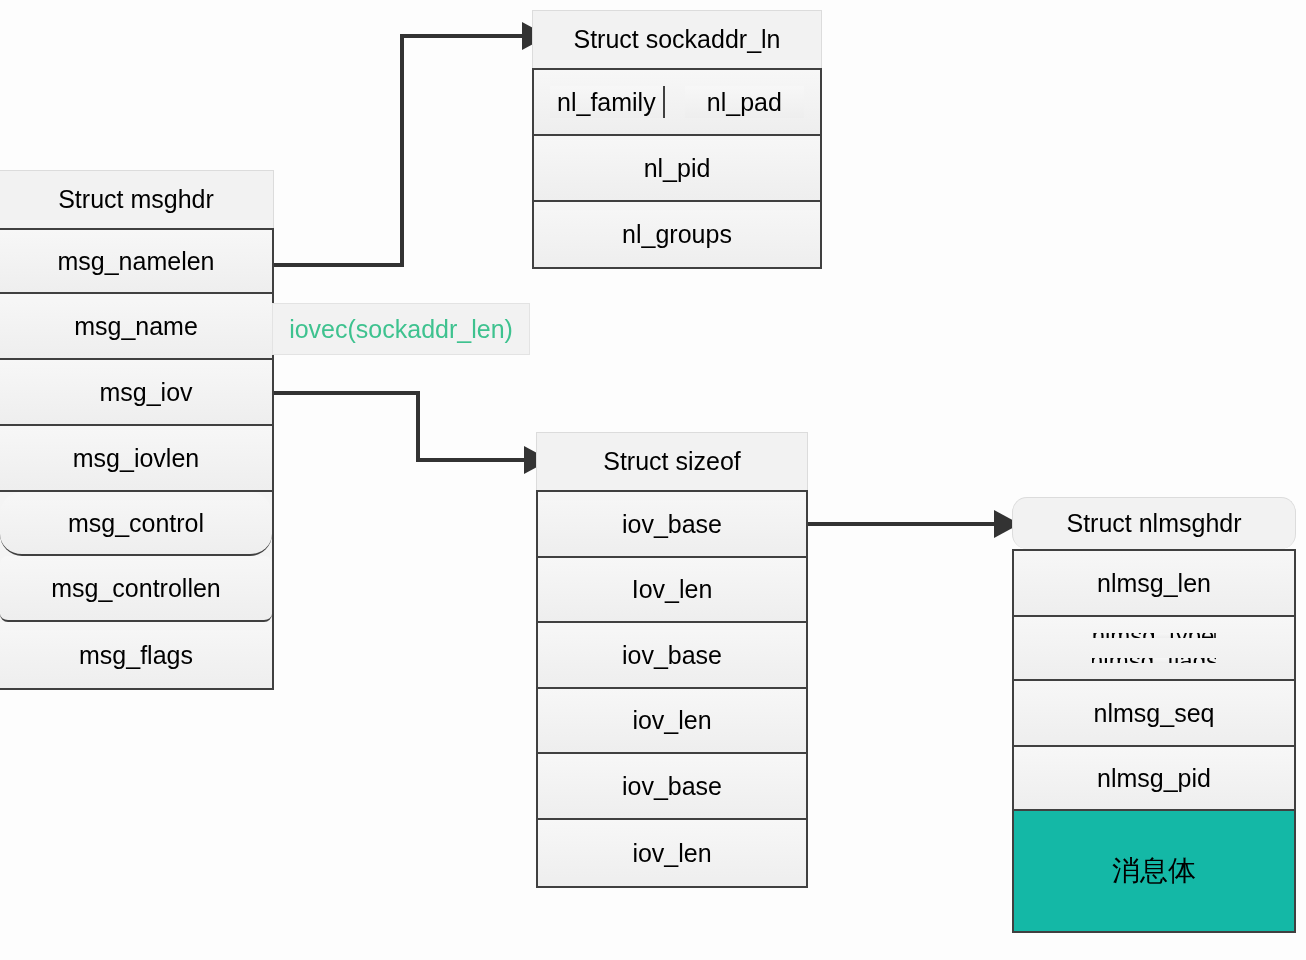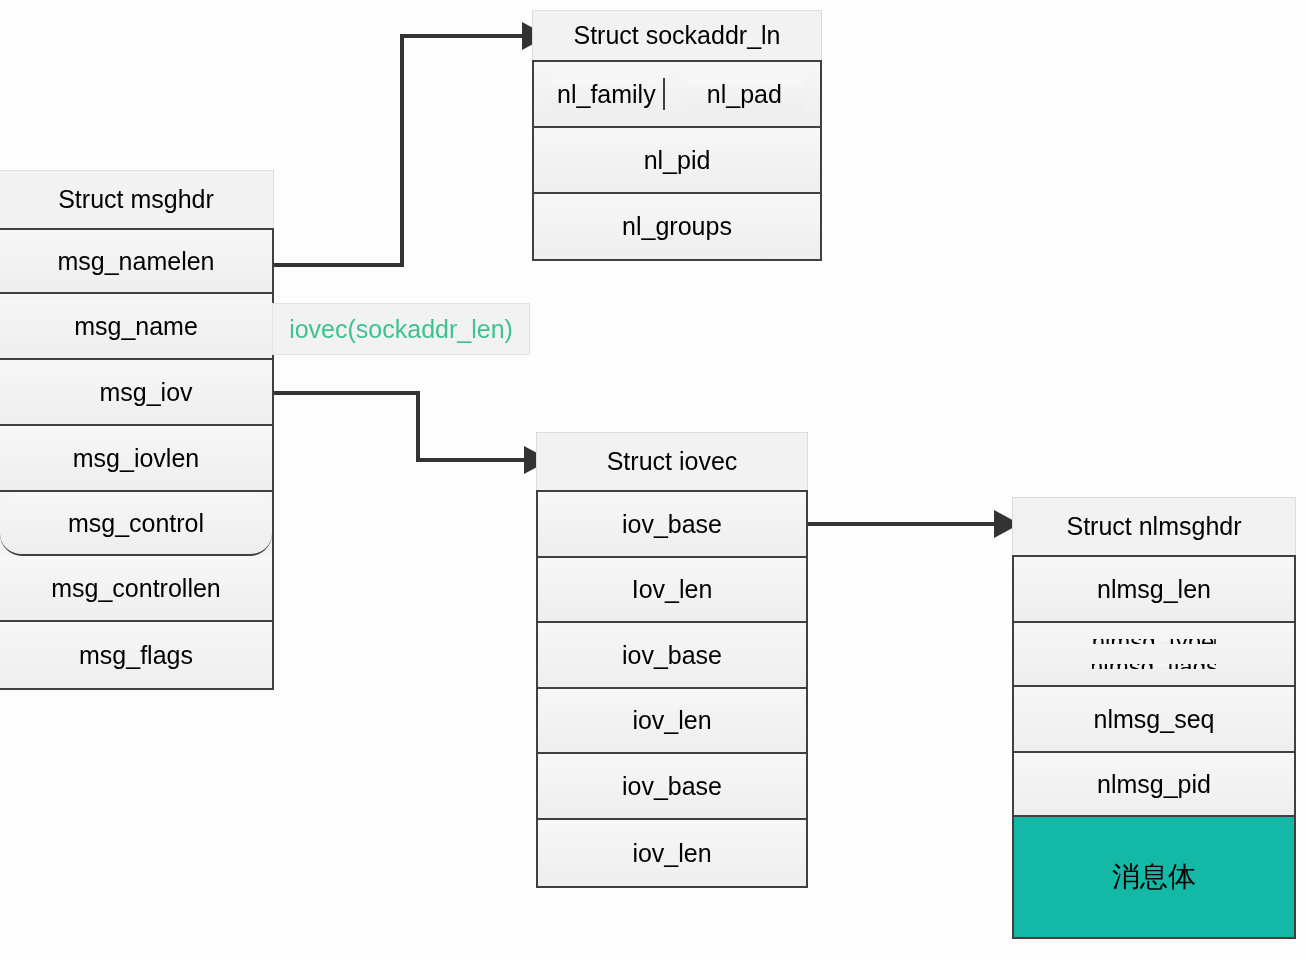--- a/index.html
+++ b/index.html
@@ -131,53 +131,53 @@
   </svg>
 
   <div class="struct" style="left:-2px; top:170px; width:276px;">
     <div class="struct-title" style="height:58px;">Struct msghdr</div>
     <div class="struct-body">
       <div class="row" style="height:64px;">msg_namelen</div>
       <div class="row" style="height:66px;">msg_name</div>
       <div class="row" style="height:66px;padding-left:20px;">msg_iov</div>
       <div class="row" style="height:66px;">msg_iovlen</div>
       <div class="row" style="height:64px;border-radius:22px;">msg_control</div>
-      <div class="row" style="height:66px;">msg_controllen</div>
+      <div class="row" style="height:66px;border-radius:8px;">msg_controllen</div>
       <div class="row" style="height:66px;">msg_flags</div>
     </div>
   </div>
 
   <div class="note" style="left:272px; top:303px; width:258px; height:52px;">iovec(sockaddr_len)</div>
 
   <div class="struct" style="left:532px; top:10px; width:290px;">
-    <div class="struct-title" style="height:50px;">Struct sockaddr_ln</div>
+    <div class="struct-title" style="height:58px;">Struct sockaddr_ln</div>
     <div class="struct-body">
       <div class="row split" style="height:66px;">
         <div class="half left" style="width:49%;">nl_family</div>
         <div class="half" style="width:51%;">nl_pad</div>
       </div>
       <div class="row" style="height:66px;">nl_pid</div>
       <div class="row" style="height:65px;">nl_groups</div>
     </div>
   </div>
 
   <div class="struct" style="left:536px; top:432px; width:272px;">
-    <div class="struct-title" style="height:58px;">Struct iovec</div>
+    <div class="struct-title" style="height:58px;">Struct sizeof</div>
     <div class="struct-body">
       <div class="row" style="height:66px;">iov_base</div>
       <div class="row" style="height:65px;">Iov_len</div>
       <div class="row" style="height:66px;">iov_base</div>
       <div class="row" style="height:65px;">iov_len</div>
       <div class="row" style="height:66px;">iov_base</div>
       <div class="row" style="height:66px;">iov_len</div>
     </div>
   </div>
 
   <div class="struct" style="left:1012px; top:497px; width:284px;">
-    <div class="struct-title" style="height:58px;">Struct nlmsghdr</div>
+    <div class="struct-title" style="height:52px;border-radius:15px;">Struct nlmsghdr</div>
     <div class="struct-body">
       <div class="row" style="height:66px;">nlmsg_len</div>
       <div class="row split" style="height:64px;flex-direction:column;">
         <div class="half left" style="width:50%; font-size:24px;">nlmsg_type</div>
         <div class="half" style="width:50%; font-size:24px;">nlmsg_flags</div>
       </div>
       <div class="row" style="height:66px;">nlmsg_seq</div>
       <div class="row" style="height:64px;">nlmsg_pid</div>
       <div class="row green" style="height:120px;">消息体</div>
     </div>

